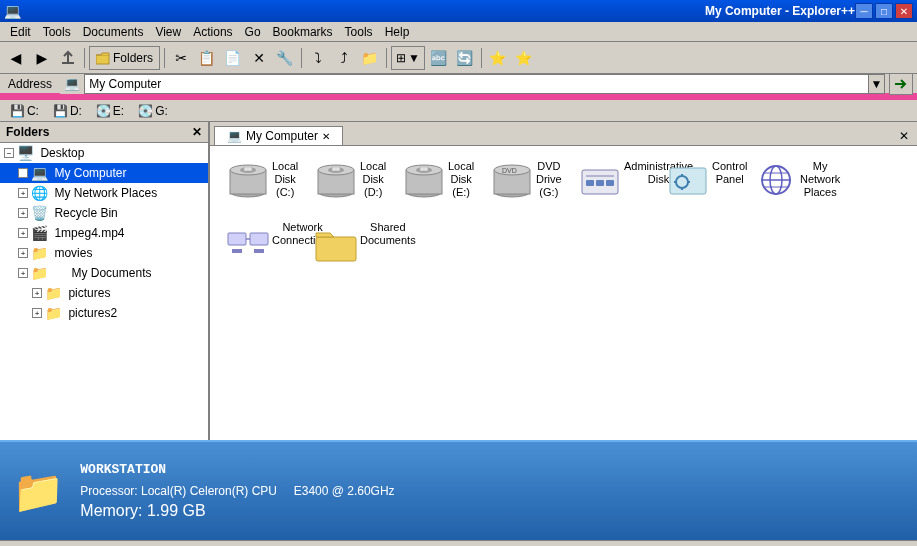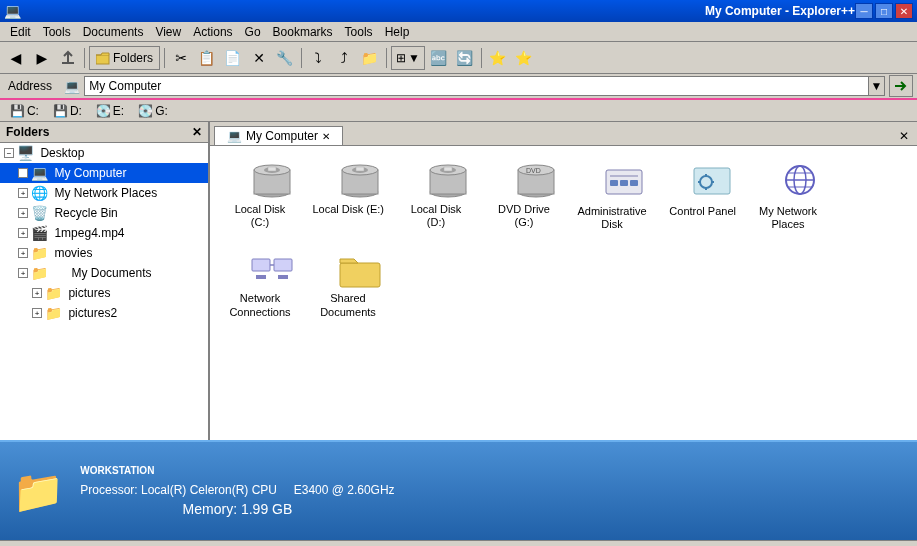--- a/index.html
+++ b/index.html
@@ -67,21 +67,21 @@
       font-size: 12px; height: 24px;
     }
 
     
     #addressbar {
       background: #d4d0c8;
       height: 26px;
       display: flex;
       align-items: center;
       padding: 2px 4px;
-      border-bottom: 2px solid #ec4899;
+      border-bottom: 7px solid #ec4899;
       gap: 4px;
     }
     .address-go {
       width: 24px; height: 22px; background: #d4d0c8;
       border: 1px solid #808080; cursor: pointer;
       display: flex; align-items: center; justify-content: center;
       font-size: 12px;
     }
     #address-combo {
       flex: 1; height: 20px; border: 1px solid #7a7a7a;
@@ -169,21 +169,21 @@
     }
     .tab-close { font-size: 10px; cursor: pointer; }
     #content-area {
       padding: 10px;
       display: flex;
       flex-wrap: wrap;
       gap: 8px;
       background: white;
     }
     .file-icon {
-      display: flex; flex-direction: column; align-items: flex-end;
+      display: flex; flex-direction: row; align-items: flex-start;
       width: 80px; cursor: pointer; padding: 4px;
     }
     .file-icon .icon-label { font-size: 11px; text-align: center; line-height: 1.2; }
 
     
     #statusbar {
       height: 100px;
       background: linear-gradient(to bottom, #4a8fd4, #2060a8);
       border-top: 2px solid #6aafee;
       display: flex;
@@ -387,31 +387,31 @@
           <div class="icon-label">Local Disk (C:)</div>
         </div>
         <div class="file-icon">
           <div><svg width="48" height="40" viewBox="0 0 48 40">
     <ellipse cx="24" cy="32" rx="18" ry="5" fill="#aaa" stroke="#888" stroke-width="1"></ellipse>
     <rect x="6" y="10" width="36" height="24" fill="#c0c0c0" stroke="#888" stroke-width="1"></rect>
     <ellipse cx="24" cy="10" rx="18" ry="5" fill="#d0d0d0" stroke="#888" stroke-width="1"></ellipse>
     <ellipse cx="24" cy="10" rx="8" ry="3" fill="#a0a0a0"></ellipse>
     <rect x="20" y="7" width="8" height="4" fill="#e0e0e0" stroke="#aaa" stroke-width="0.5"></rect>
   </svg></div>
-          <div class="icon-label">Local Disk (E:)</div>
+          <div class="icon-label">Local Disk (D:)</div>
         </div>
         <div class="file-icon">
           <div><svg width="48" height="40" viewBox="0 0 48 40">
     <ellipse cx="24" cy="32" rx="18" ry="5" fill="#aaa" stroke="#888" stroke-width="1"></ellipse>
     <rect x="6" y="10" width="36" height="24" fill="#c0c0c0" stroke="#888" stroke-width="1"></rect>
     <ellipse cx="24" cy="10" rx="18" ry="5" fill="#d0d0d0" stroke="#888" stroke-width="1"></ellipse>
     <ellipse cx="24" cy="10" rx="8" ry="3" fill="#a0a0a0"></ellipse>
     <rect x="20" y="7" width="8" height="4" fill="#e0e0e0" stroke="#aaa" stroke-width="0.5"></rect>
   </svg></div>
-          <div class="icon-label">Local Disk (D:)</div>
+          <div class="icon-label">Local Disk (E:)</div>
         </div>
         <div class="file-icon">
           <div><svg width="48" height="40" viewBox="0 0 48 40">
     <ellipse cx="24" cy="32" rx="18" ry="5" fill="#aaa" stroke="#888" stroke-width="1"></ellipse>
     <rect x="6" y="10" width="36" height="24" fill="#c0c0c0" stroke="#888" stroke-width="1"></rect>
     <ellipse cx="24" cy="10" rx="18" ry="5" fill="#d0d0d0" stroke="#888" stroke-width="1"></ellipse>
     <text x="14" y="13" font-size="7" fill="#555" font-family="Arial">DVD</text>
   </svg></div>
           <div class="icon-label">DVD Drive (G:)</div>
         </div>
@@ -463,27 +463,27 @@
   </svg></div>
           <div class="icon-label">Shared Documents</div>
         </div>
       </div>
   </div>
 </div>
 
 <div id="statusbar">
   <div style="font-size:42px; color:#e8c060;">📁</div>
   <div style="color:white;">
-    <div style="font-size:10px; font-weight:bold; margin-bottom:4px;">WORKSTATION</div>
+    <div style="font-size:13px; font-weight:bold; margin-bottom:4px;font-family:Liberation Mono, monospace;">WORKSTATION</div>
     <div style="font-size:12px; line-height:1.7;">
       <span>Processor: Local(R) Celeron(R) CPU</span>
       <span>&nbsp;&nbsp;&nbsp;</span>
       <span>E3400  @ 2.60GHz</span>
     </div>
-    <div style="font-size:14px;text-align:center;">Memory: 1.99 GB</div>
+    <div style="font-size:16px;">Memory: 1.99 GB</div>
   </div>
 </div>
 
 <div id="bottombar">
   <span style="flex:1;">10 items</span>
   <span style="flex:1; text-align:center;">Virtual Folder</span>
   <span style="flex:1;"></span>
 </div>
 
 </body></html>

